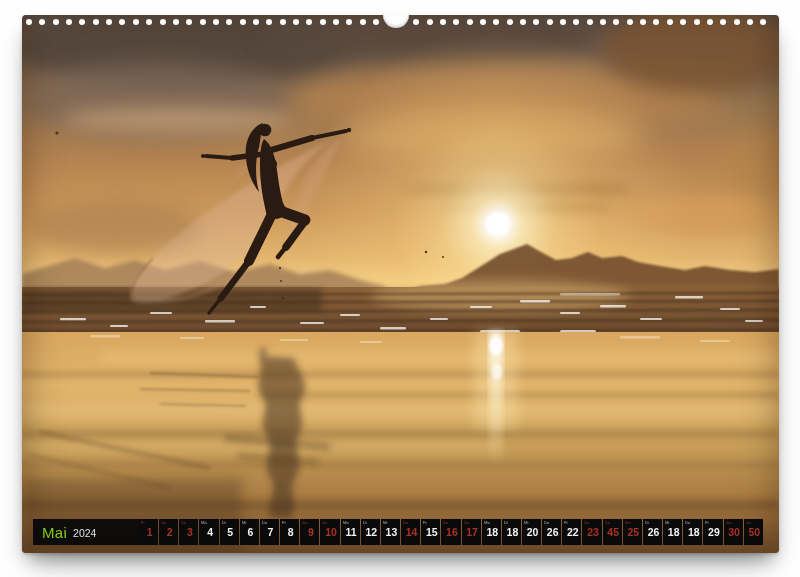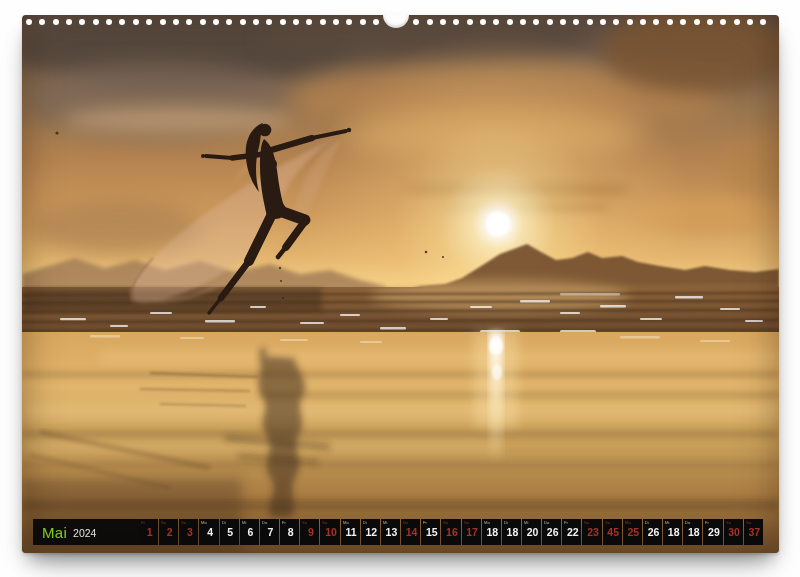--- a/index.html
+++ b/index.html
@@ -358,21 +358,21 @@
           <div class="day-cell">
             <span class="wd">Fr</span>
             <span class="num">29</span>
           </div>
           <div class="day-cell red">
             <span class="wd">Sa</span>
             <span class="num">30</span>
           </div>
           <div class="day-cell red">
             <span class="wd">So</span>
-            <span class="num">37</span>
+            <span class="num">50</span>
           </div>
         </div>
 
       <div class="holes">
           <span class="hole" style="left: 4px; background: rgb(255, 255, 255);"></span>
           <span class="hole" style="left: 17.35px; background: rgb(255, 255, 255);"></span>
           <span class="hole" style="left: 30.7px; background: rgb(255, 255, 255);"></span>
           <span class="hole" style="left: 44.05px; background: rgb(255, 255, 255);"></span>
           <span class="hole" style="left: 57.4px; background: rgb(255, 255, 255);"></span>
           <span class="hole" style="left: 70.75px; background: rgb(255, 255, 255);"></span>

